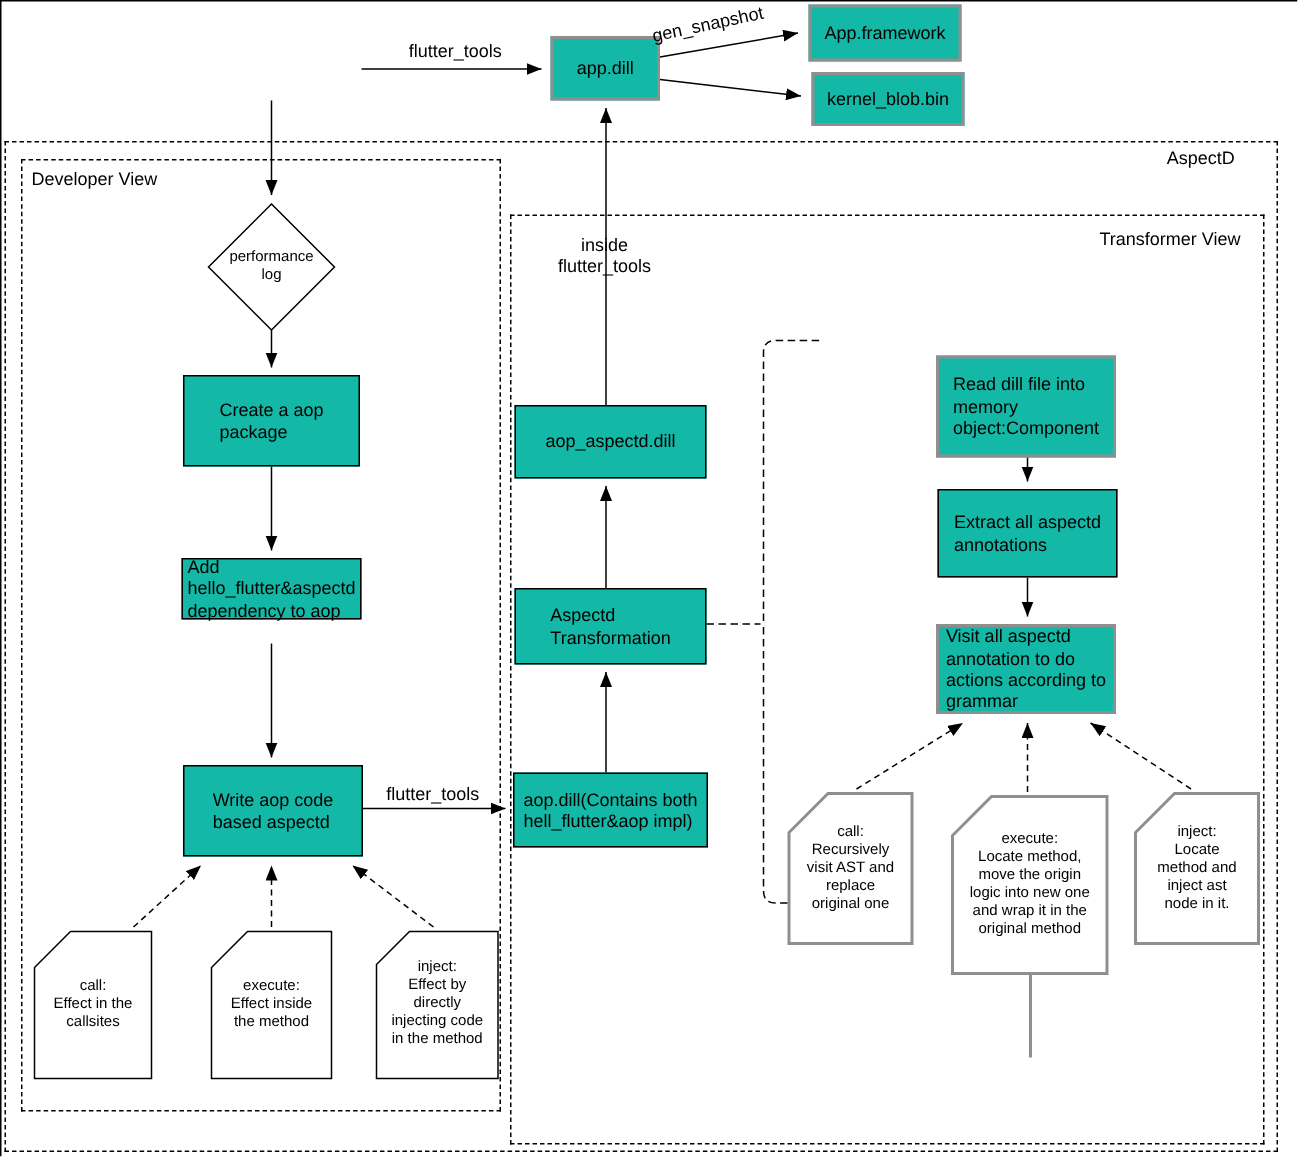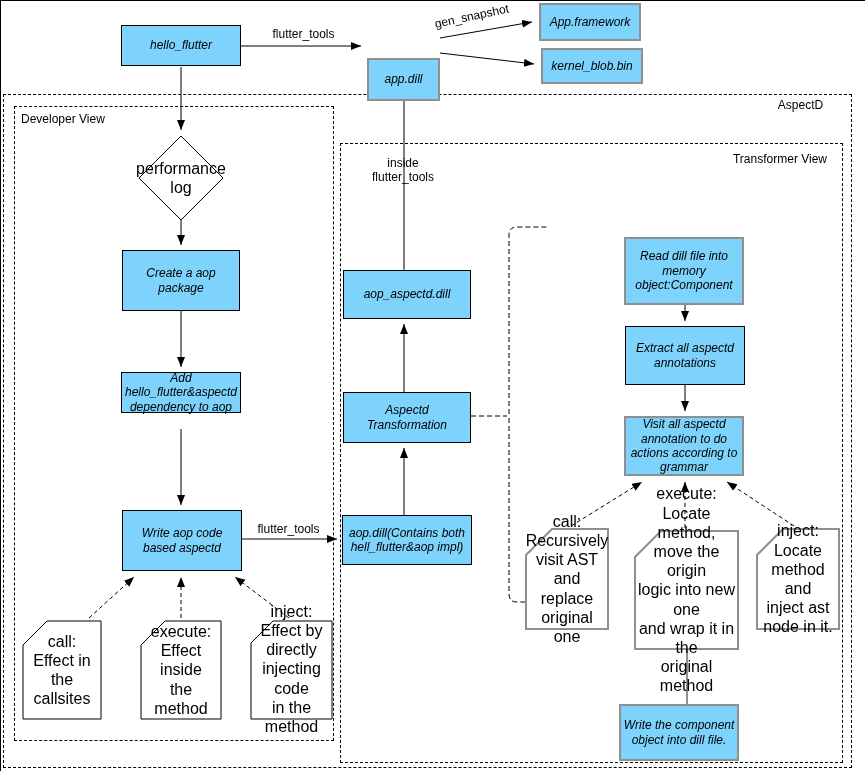--- a/index.html
+++ b/index.html
@@ -3,32 +3,32 @@
 <meta charset="utf-8">
 <style>
   html,body{margin:0;padding:0;background:#fff;}
   #canvas{
     position:relative;width:865px;height:771px;background:#fff;
     border-top:1px solid #000;border-left:1px solid #000;box-sizing:border-box;
     font-family:"Liberation Sans",sans-serif;color:#000;overflow:hidden;
   }
   .group{position:absolute;border:1px dashed #000;box-sizing:border-box;}
   .box{
-    position:absolute;background:#7dd3fc;border:1px solid #000;box-sizing:border-box;
-    display:flex;align-items:center;justify-content:center;text-align:center;
-    white-space:pre-line;font-size:12px;line-height:1.2;z-index:3;font-style:italic;
+    position:absolute;background:#14b8a6;border:1px solid #000;box-sizing:border-box;
+    display:flex;align-items:center;justify-content:center;text-align:left;
+    white-space:pre-line;font-size:12px;line-height:1.2;z-index:3;
   }
   .gray{border:2px solid #8f8f8f;}
   .lbl{
     position:absolute;font-size:12px;line-height:1.2;text-align:center;
     white-space:pre-line;z-index:4;
   }
   .shape-lbl{
     position:absolute;display:flex;align-items:center;justify-content:center;
-    text-align:center;white-space:pre-line;font-size:16px;line-height:1.2;z-index:3;
+    text-align:center;white-space:pre-line;font-size:10px;line-height:1.2;z-index:3;
   }
   svg.wires{position:absolute;left:0;top:0;z-index:2;}
 </style>
 </head>
 <body>
 
 <div id="canvas">
 
   <div class="group" style="left:2px;top:93px;width:849px;height:674px;"></div>
   <div class="group" style="left:13px;top:105px;width:320px;height:635px;"></div>
@@ -73,22 +73,21 @@
     <path d="M180,135 L222,177 L180,219 L138,177 Z" fill="#fff" stroke="#000"></path>
 
     <path d="M46,620 H100 V718 H22 V644 Z" fill="#fff" stroke="#000"></path>
     <path d="M164,620 H220 V718 H140 V644 Z" fill="#fff" stroke="#000"></path>
     <path d="M272,620 H331 V718 H250 V642 Z" fill="#fff" stroke="#000"></path>
     <path d="M551,528 H607 V628 H525 V554 Z" fill="#fff" stroke="#8f8f8f" stroke-width="2"></path>
     <path d="M660,530 H737 V648 H634 V556 Z" fill="#fff" stroke="#8f8f8f" stroke-width="2"></path>
     <path d="M782,528 H838 V628 H756 V554 Z" fill="#fff" stroke="#8f8f8f" stroke-width="2"></path>
   </svg>
 
-  <div class="box" style="left:120px;top:24px;width:120px;height:41px;">hello_flutter</div>
-  <div class="box gray" style="left:366px;top:23px;width:73px;height:43px;margin-top:34px;">app.dill</div>
+  <div class="box gray" style="left:366px;top:23px;width:73px;height:43px;">app.dill</div>
   <div class="box gray" style="left:538px;top:2px;width:102px;height:38px;">App.framework</div>
   <div class="box" style="left:121px;top:249px;width:118px;height:61px;">Create a aop
 package</div>
   <div class="box gray" style="left:540px;top:47px;width:102px;height:36px;">kernel_blob.bin</div>
   <div class="box" style="left:120px;top:371px;width:120px;height:41px;">Add
 hello_flutter&amp;aspectd
 dependency to aop</div>
   <div class="box" style="left:121px;top:509px;width:120px;height:61px;">Write aop code
 based aspectd</div>
   <div class="box" style="left:341px;top:514px;width:130px;height:50px;">aop.dill(Contains both
@@ -98,22 +97,20 @@
 Transformation</div>
   <div class="box gray" style="left:623px;top:236px;width:120px;height:68px;">Read dill file into
 memory
 object:Component</div>
   <div class="box" style="left:624px;top:325px;width:120px;height:59px;">Extract all aspectd
 annotations</div>
   <div class="box gray" style="left:623px;top:415px;width:120px;height:60px;">Visit all aspectd
 annotation to do
 actions according to
 grammar</div>
-  <div class="box gray" style="left:618px;top:703px;width:120px;height:57px;">Write the component
-object into dill file.</div>
 
   <div class="shape-lbl" style="left:138px;top:155px;width:84px;height:44px;">performance
 log</div>
 
   <div class="shape-lbl" style="left:22px;top:622px;width:78px;height:94px;">call:
 Effect in the
 callsites</div>
   <div class="shape-lbl" style="left:140px;top:622px;width:80px;height:94px;">execute:
 Effect inside
 the method</div>

